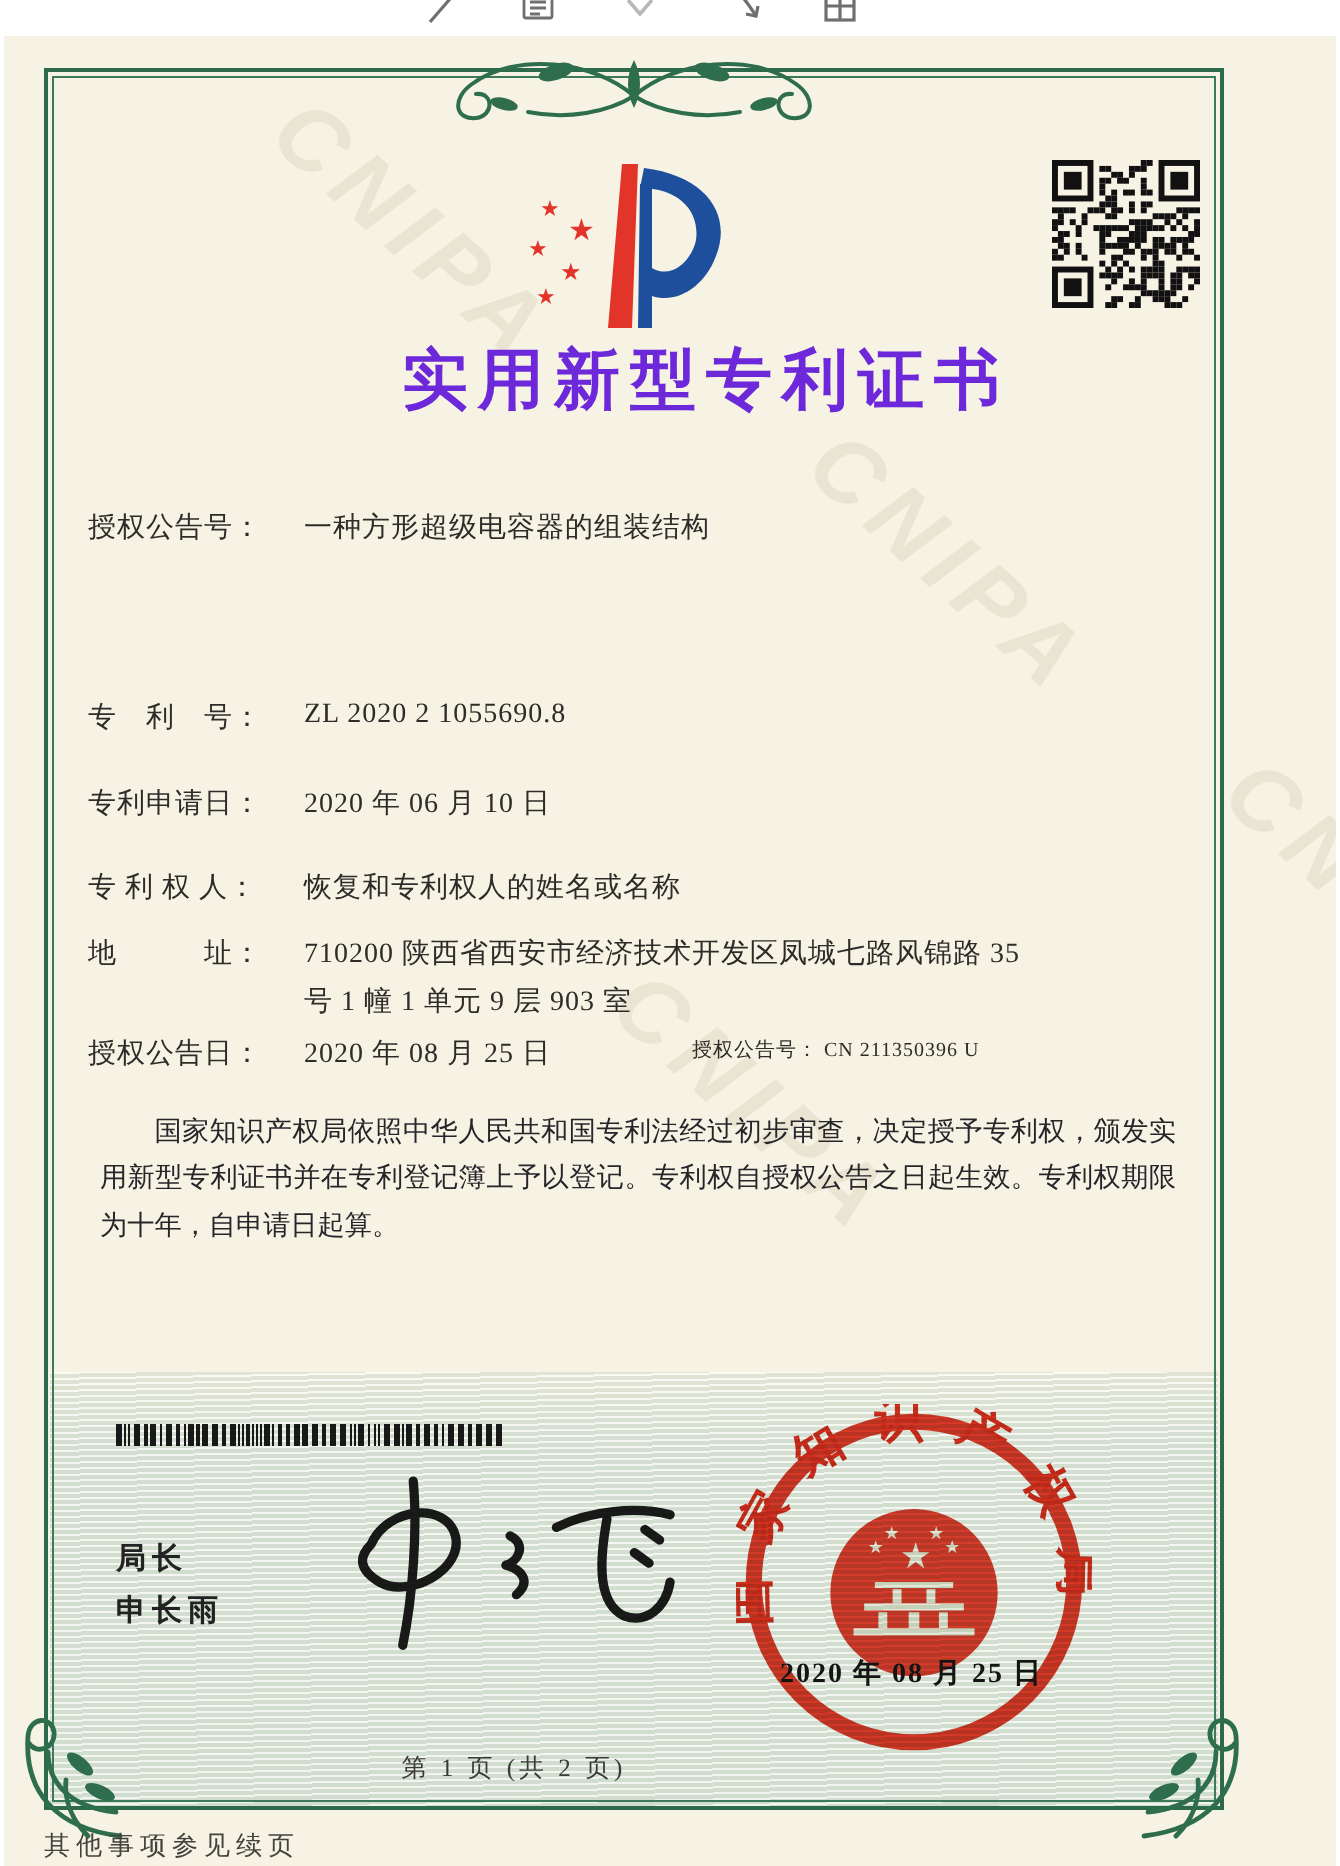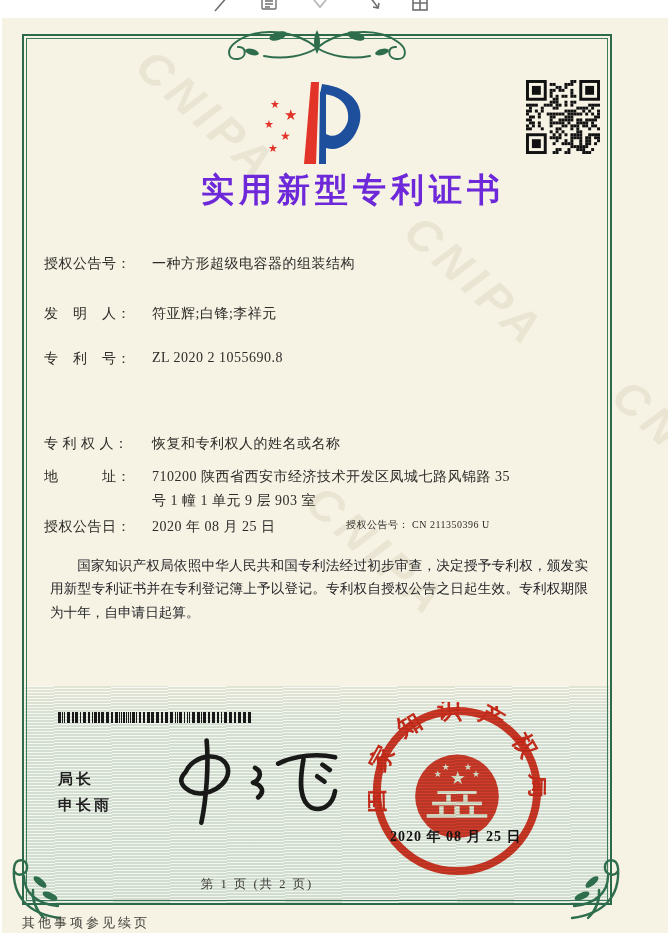--- a/index.html
+++ b/index.html
@@ -362,27 +362,27 @@
       <polygon points="64,10 70,10 70,82 63,82" fill="#1e4f9c"></polygon>
       <path d="M66 2 C98 6 110 26 102 46 C96 62 82 70 70 66 L70 52 C80 58 90 48 92 38 C94 24 84 12 64 12 Z" fill="#1e4f9c"></path>
     </svg>
 
     <div class="title">实用新型专利证书</div>
 
     <div class="row" style="top:237px">
       <span class="lbl">授权公告号：</span>
       <span class="val">一种方形超级电容器的组装结构</span>
     </div>
-    <div class="row" style="top:287px">
-      <span class="lbl">发　明　人：</span>
-      <span class="val">符亚辉;白锋;李祥元</span>
-    </div>
     <div class="row" style="top:332px">
       <span class="lbl">专　利　号：</span>
       <span class="val">ZL 2020 2 1055690.8</span>
+    </div>
+    <div class="row" style="top:375px">
+      <span class="lbl">专利申请日：</span>
+      <span class="val">2020 年 06 月 10 日</span>
     </div>
     <div class="row" style="top:417px">
       <span class="lbl">专 利 权 人：</span>
       <span class="val">恢复和专利权人的姓名或名称</span>
     </div>
     <div class="row" style="top:450px">
       <span class="lbl">地　　　址：</span>
       <span class="val">
         <span>710200 陕西省西安市经济技术开发区凤城七路风锦路 35</span>
         <span class="addr2">号 1 幢 1 单元 9 层 903 室</span>

